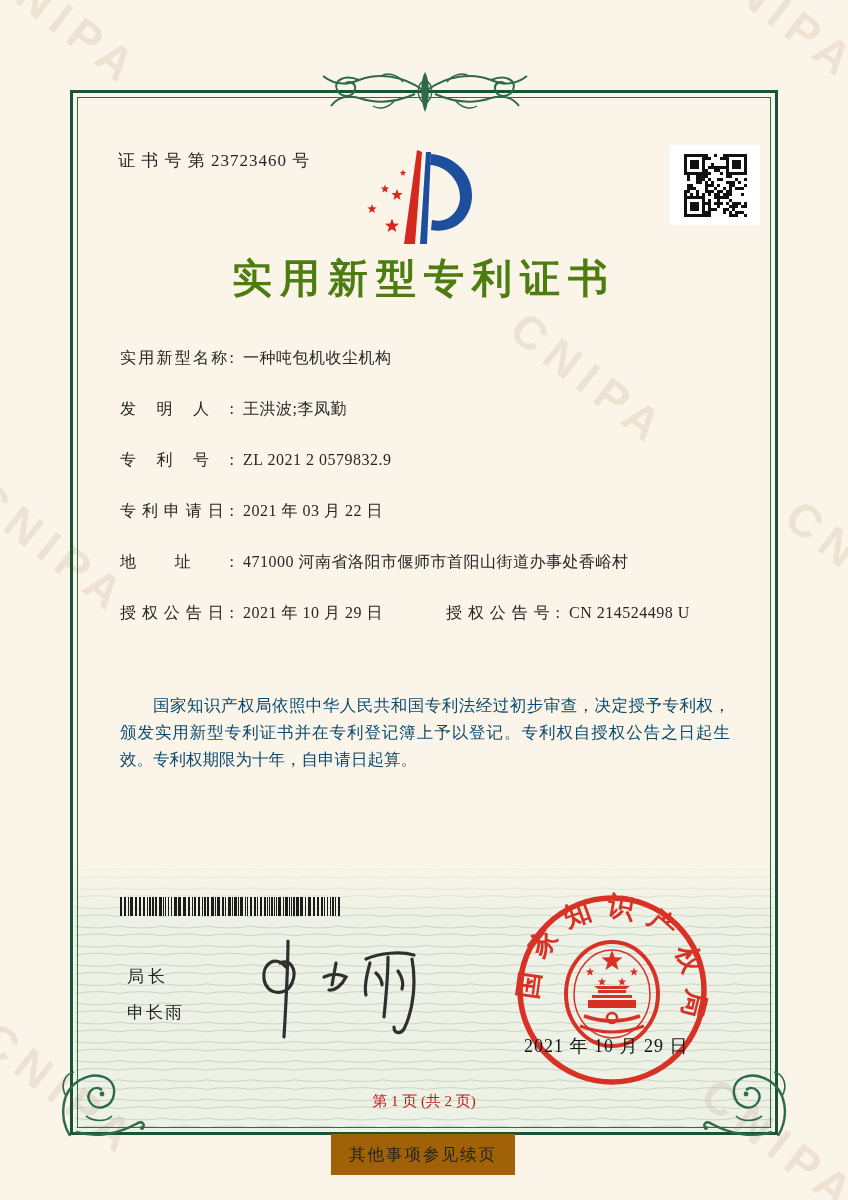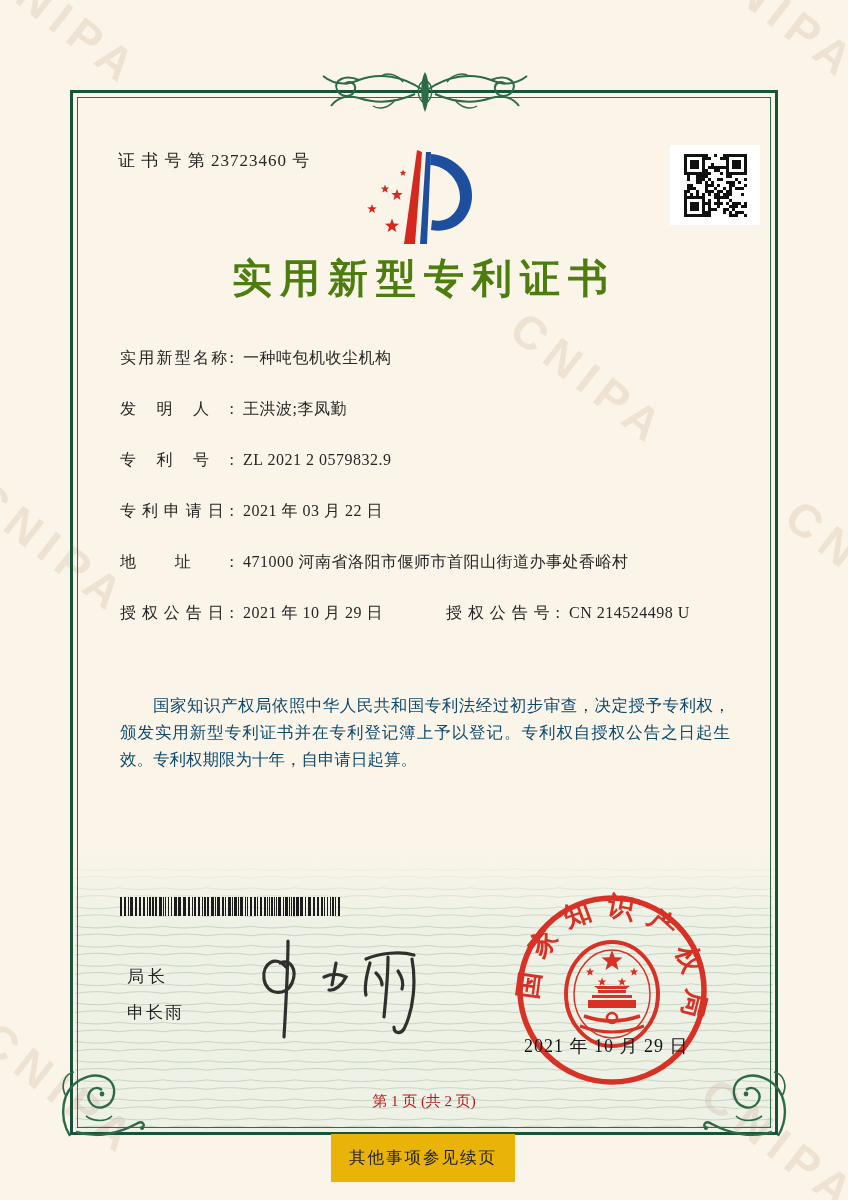--- a/index.html
+++ b/index.html
@@ -39,21 +39,21 @@
 
   #barcode{position:absolute;left:120px;top:897px;z-index:4;}
   #director-label{left:127px;top:965px;font-size:17px;letter-spacing:4px;}
   #director-name{left:127px;top:1001px;font-size:17px;letter-spacing:2px;}
   #signature{position:absolute;left:248px;top:933px;z-index:5;}
 
   #seal{position:absolute;left:512px;top:890px;z-index:4;opacity:0.95;}
   #seal-date{left:524px;top:1034px;width:185px;font-size:18px;color:#151515;letter-spacing:1px;z-index:6;}
 
   #page-info{left:74px;top:1092px;width:700px;text-align:center;font-size:15px;color:#b91c1c;}
-  #cont-note{position:absolute;left:331px;top:1134px;width:184px;height:48px;background:#eab308;z-index:5;
+  #cont-note{position:absolute;left:331px;top:1134px;width:184px;height:41px;background:#a16207;z-index:5;
              display:flex;align-items:center;justify-content:center;font-size:16.5px;letter-spacing:2px;color:#222;}
 </style>
 </head>
 <body>
 
 <div id="page">
 
   <svg id="waveband" width="698" height="279" viewBox="0 0 698 279">
     <rect x="0" y="0" width="698" height="279" fill="#eef1e6"></rect>
     <g id="wave-lines" stroke="#c9d6c3" stroke-width="1" fill="none">

